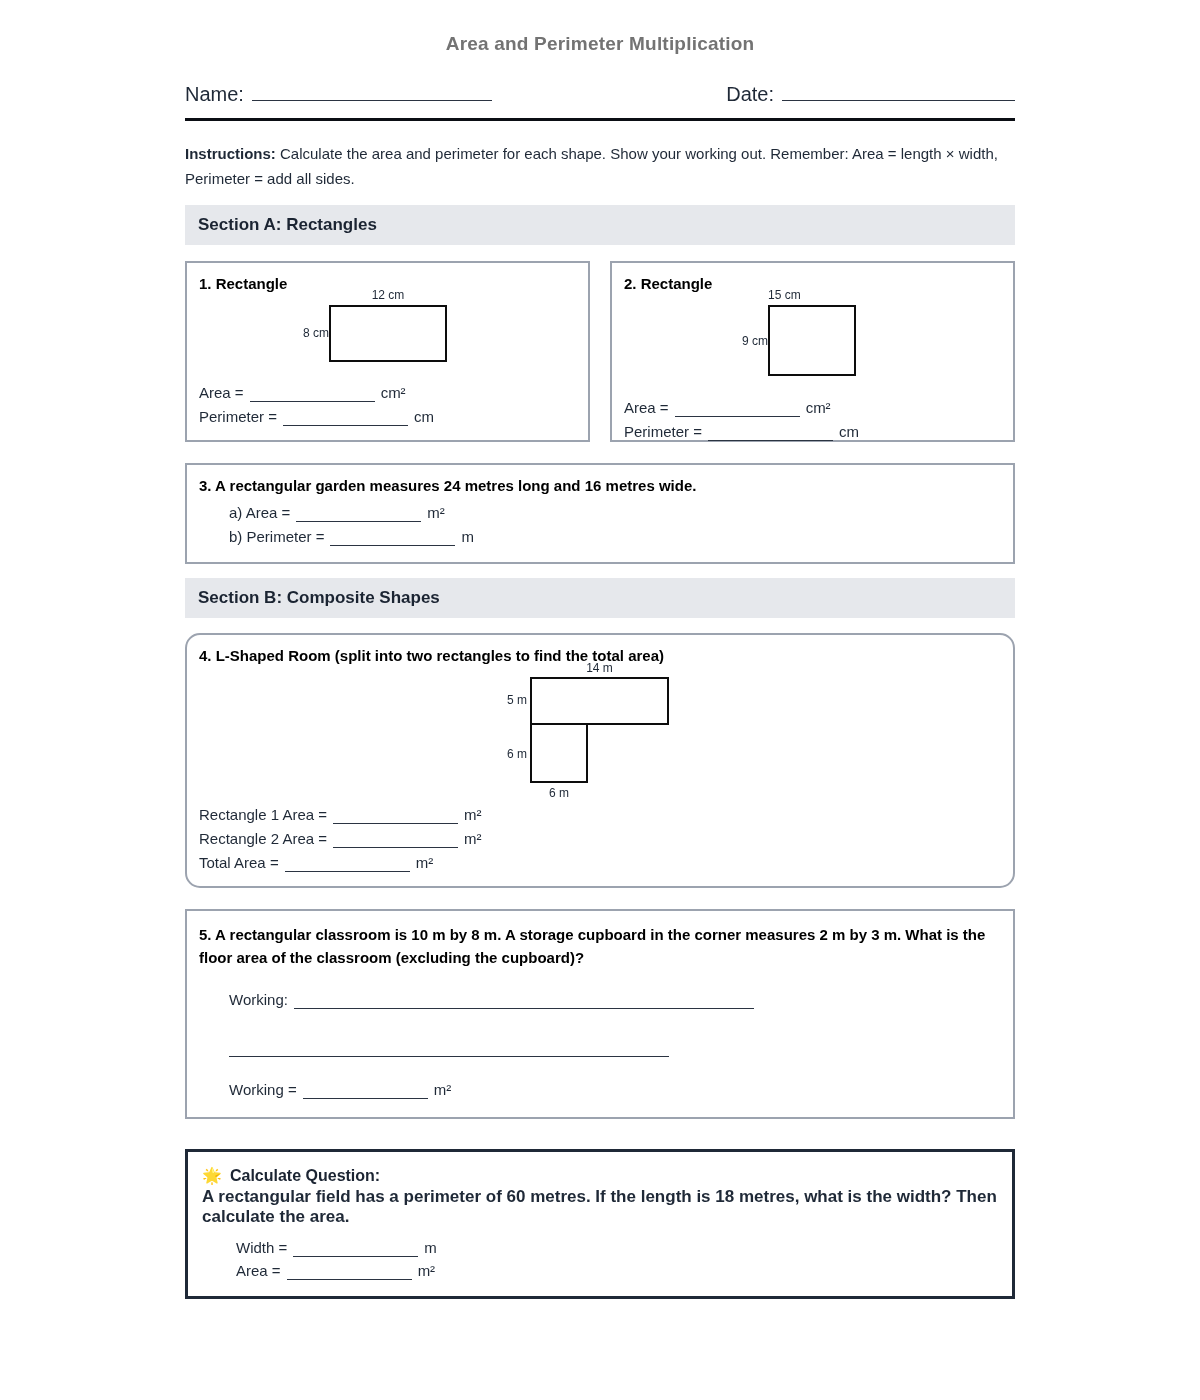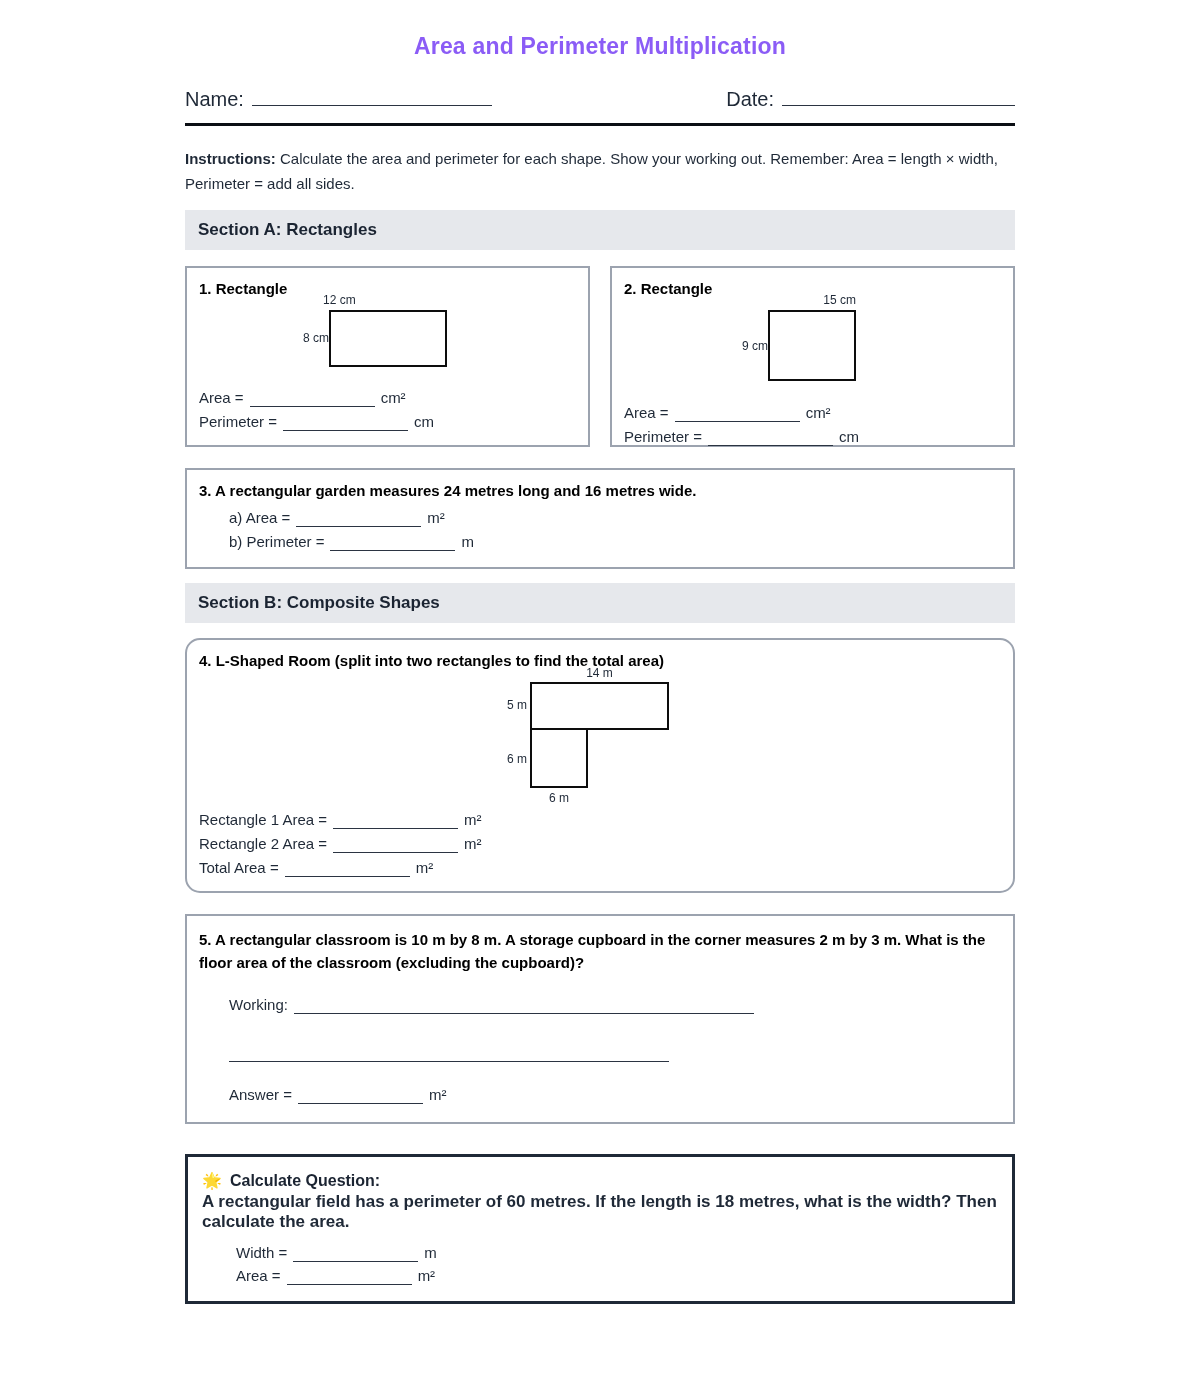--- a/index.html
+++ b/index.html
@@ -6,22 +6,22 @@
   html, body { background: #ffffff; }
   body {
     width: 1200px; height: 1400px;
     font-family: "Liberation Sans", "DejaVu Sans", sans-serif;
     color: #1f2937;
     position: relative;
   }
   .container { width: 830px; margin: 0 auto; padding-top: 33px; }
 
   h1.page-title {
-    text-align: center; font-size: 23px; font-weight: bold;
-    color: #8b5cf6; letter-spacing: 0.2px;
+    text-align: center; font-size: 19px; font-weight: bold;
+    color: #737373; letter-spacing: 0.2px;
   }
 
   .name-date-row {
     display: flex; justify-content: space-between; align-items: baseline;
     margin-top: 26px; font-size: 20px;
   }
   .field { display: flex; align-items: baseline; gap: 8px; }
 
   .blank {
     display: inline-block; height: 1em;
@@ -50,26 +50,26 @@
   .qbox.small-box { height: 181px; }
   .qtitle { font-size: 15px; font-weight: bold; color: #000000; }
   .qtitle.wrap { line-height: 23px; }
 
   .shape-area { position: relative; }
   .shape-area .rect { position: absolute; border: 2.5px solid #0d0d0d; background: #ffffff; }
   .dim { position: absolute; font-size: 12px; color: #1f2937; white-space: nowrap; }
 
   .shape1 { height: 86px; }
   .shape1 .rect  { left: 130px; top: 13px; width: 118px; height: 57px; }
-  .shape1 .top-dim  { left: 124px; top: -4px; width: 118px; text-align: left; }
+  .shape1 .top-dim  { left: 130px; top: -4px; width: 118px; text-align: center; }
   .shape1 .side-dim { left: 104px; top: 34px; }
 
   .shape2 { height: 101px; }
   .shape2 .rect  { left: 144px; top: 13px; width: 88px; height: 71px; }
-  .shape2 .top-dim  { left: 144px; top: -4px; width: 88px; text-align: right; }
+  .shape2 .top-dim  { left: 144px; top: -4px; width: 88px; text-align: left; }
   .shape2 .side-dim { left: 118px; top: 42px; }
 
   .shape4 { height: 132px; margin-top: 4px; }
   .shape4 .rect-top    { left: 331px; top: 9px;  width: 139px; height: 48px; }
   .shape4 .rect-bottom { left: 331px; top: 55px; width: 58px;  height: 60px; }
   .shape4 .top-dim   { left: 331px; top: -7px; width: 139px; text-align: center; }
   .shape4 .side-dim-upper { left: 308px; top: 25px; text-align: center; }
   .shape4 .side-dim-lower { left: 308px; top: 79px; }
   .shape4 .bottom-dim { left: 331px; top: 118px; width: 58px; text-align: center; }
 
@@ -166,21 +166,21 @@
     </div>
     <div class="fill-row"><span>Rectangle 1 Area =</span><span class="blank w125"></span><span>m²</span></div>
     <div class="fill-row"><span>Rectangle 2 Area =</span><span class="blank w125"></span><span>m²</span></div>
     <div class="fill-row"><span>Total Area =</span><span class="blank w125"></span><span>m²</span></div>
   </div>
 
   <div class="qbox box5">
     <div class="qtitle wrap">5. A rectangular classroom is 10 m by 8 m. A storage cupboard in the corner measures 2 m by 3 m. What is the floor area of the classroom (excluding the cupboard)?</div>
     <div class="fill-row indent working-row"><span>Working:</span><span class="blank w460"></span></div>
     <div class="fill-row indent working-line2"><span class="blank w440" style="margin-left:0;"></span></div>
-    <div class="fill-row indent answer-row"><span>Answer =</span><span class="blank w125"></span><span>m²</span></div>
+    <div class="fill-row indent answer-row"><span>Working =</span><span class="blank w125"></span><span>m²</span></div>
   </div>
 
   <div class="challenge-box">
     <div class="challenge-header">
       <span>🌟</span>
       <span>Calculate Question:</span>
     </div>
     <div class="challenge-text">A rectangular field has a perimeter of 60 metres. If the length is 18 metres, what is the width? Then calculate the area.</div>
     <div class="challenge-rows">
       <div class="fill-row"><span>Width =</span><span class="blank w125"></span><span>m</span></div>

